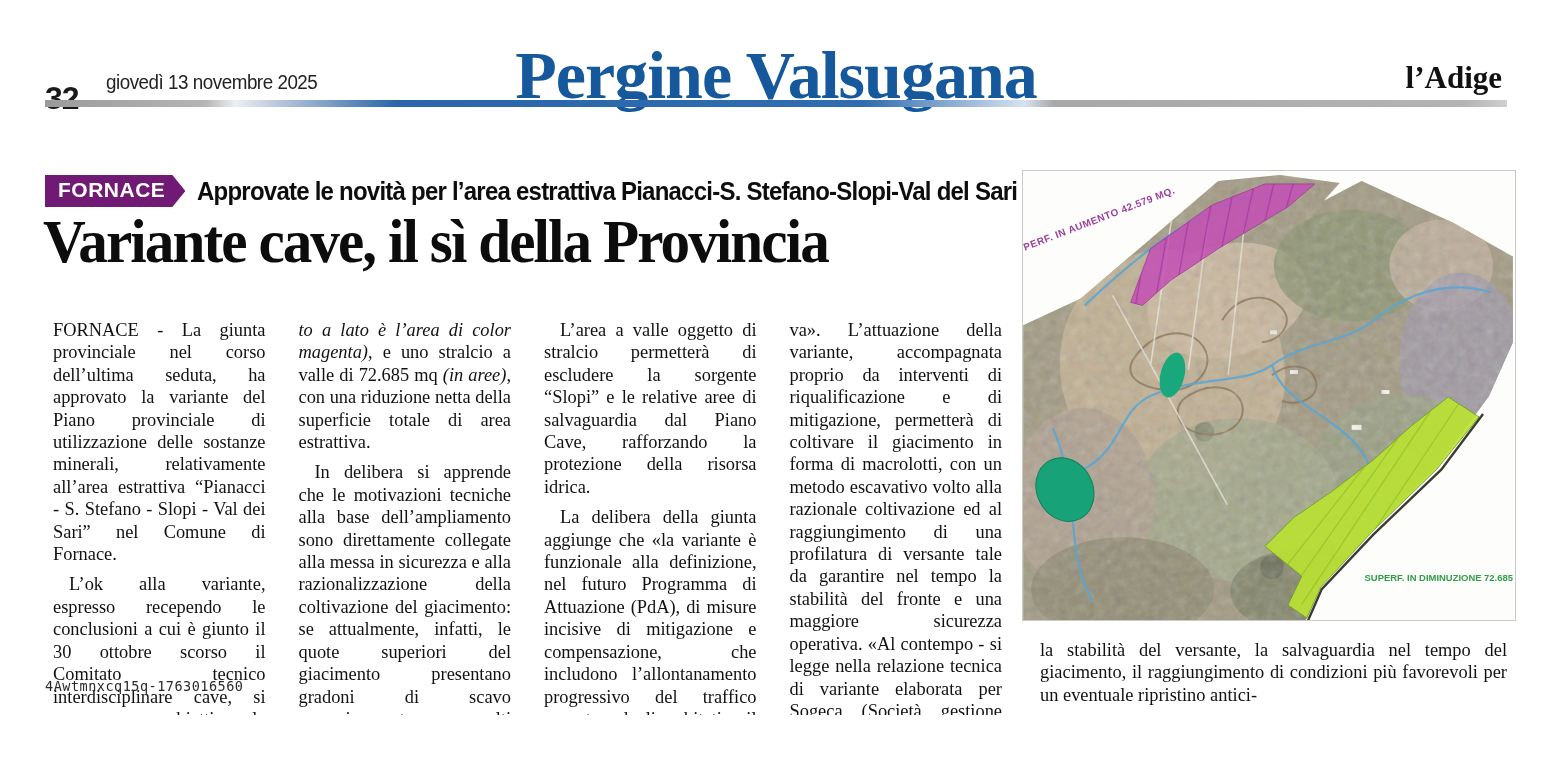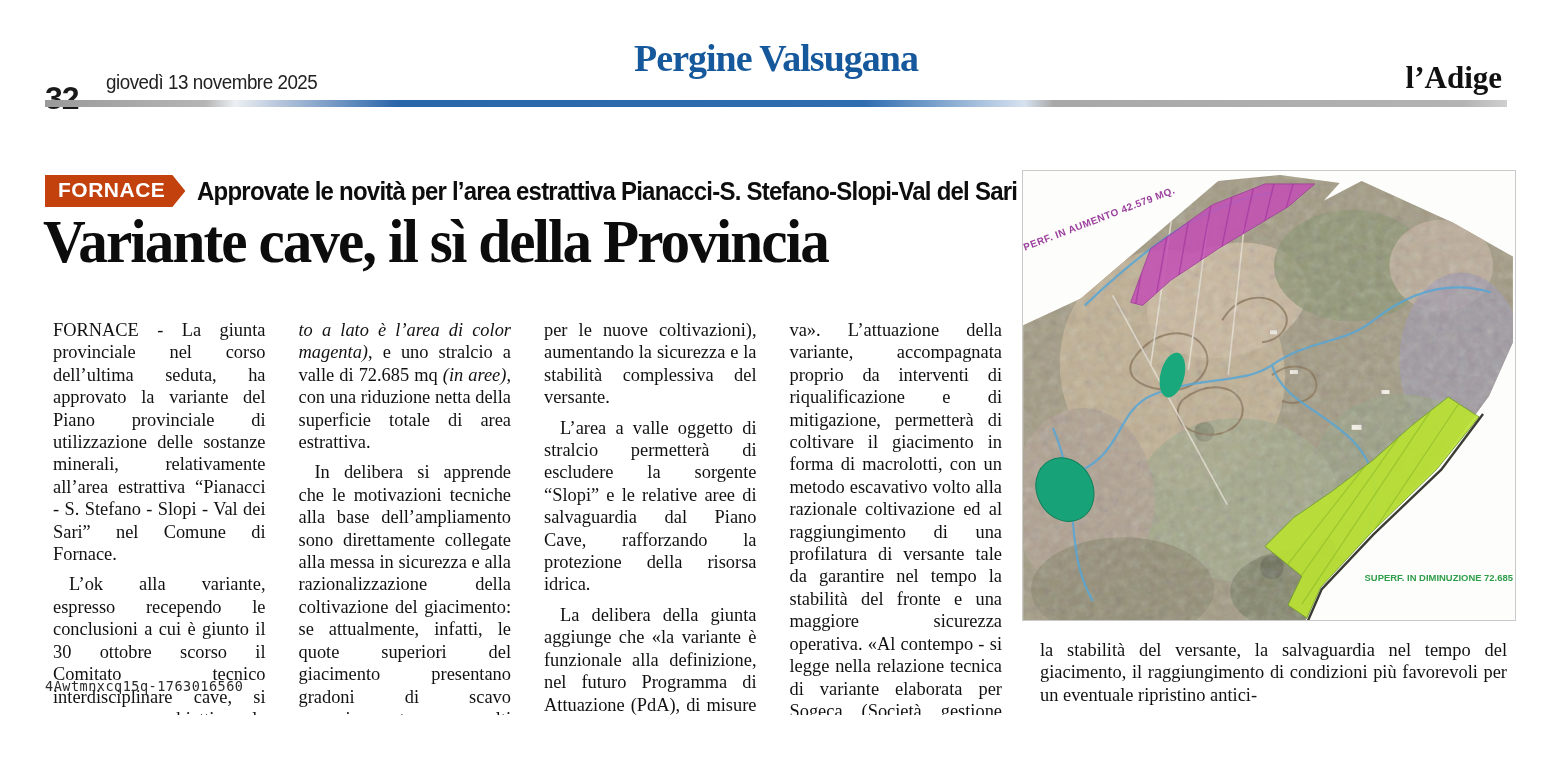--- a/index.html
+++ b/index.html
@@ -5,31 +5,31 @@
   html,body{margin:0;padding:0;background:#fff;}
   .page{position:relative;width:1552px;height:774px;background:#ffffff;overflow:hidden;
         font-family:"Liberation Serif",serif;color:#111;}
 
   
   .pagenum{position:absolute;left:45px;top:60px;font-family:"Liberation Sans",sans-serif;
            font-weight:bold;font-size:32px;letter-spacing:-1px;color:#1a1a1a;margin-top:20px;}
   .date{position:absolute;left:106px;top:71px;font-family:"Liberation Sans",sans-serif;
         font-size:20px;color:#222;letter-spacing:-0.5px;transform:scaleX(.94);transform-origin:left;}
   .section-title{position:absolute;left:0;right:0;top:36px;text-align:center;
-        font-size:38px;font-weight:bold;color:#15589c;letter-spacing:-1px;}
+        font-size:68px;font-weight:bold;color:#15589c;letter-spacing:-1px;}
   .masthead{position:absolute;right:50px;top:60px;font-size:31px;font-weight:bold;color:#111;}
   .rule{position:absolute;left:45px;top:100px;width:1462px;height:7px;
         background:linear-gradient(to right,
           #9a9a9a 0%, #b5b5b5 11%, #eceff3 13%,
           #b8c6dc 16%, #2a66aa 24%, #2f6cb0 56%, #d7e2ef 67%,
           #a8a8a8 69%, #b3b3b3 97%, #cfcfcf 100%);}
 
   
   .tagrow{position:absolute;left:45px;top:175px;display:flex;align-items:center;gap:12px;}
-  .tag{background:#c2410c;color:#fff;font-family:"Liberation Sans",sans-serif;font-weight:bold;
+  .tag{background:#701a75;color:#fff;font-family:"Liberation Sans",sans-serif;font-weight:bold;
        font-size:21px;letter-spacing:.5px;padding:3px 20px 5px 13px;
        clip-path:polygon(0 0,calc(100% - 13px) 0,100% 50%,calc(100% - 13px) 100%,0 100%);}
   .kicker{font-family:"Liberation Sans",sans-serif;font-weight:bold;font-size:25px;color:#0d0d0d;
           letter-spacing:-0.8px;transform:scaleX(.96);transform-origin:left;white-space:nowrap;}
 
   
   .headline{position:absolute;left:43px;top:210px;width:980px;font-size:61px;font-weight:bold;
             color:#0c0c0c;letter-spacing:-2px;line-height:1.05;white-space:nowrap;
             transform:scaleX(.97);transform-origin:left;}
 
@@ -72,21 +72,20 @@
   <div class="cols">
     <div class="col">
         <p><span>FORNACE - La giunta provinciale nel corso dell’ultima seduta, ha approvato la variante del Piano provinciale di utilizzazione delle sostanze minerali, relativamente all’area estrattiva “Pianacci - S. Stefano - Slopi - Val dei Sari” nel Comune di Fornace.</span></p>
         <p class="ind"><span>L’ok alla variante, espresso recependo le conclusioni a cui è giunto il 30 ottobre scorso il Comitato tecnico interdisciplinare cave, si pone come obiettivo la valorizzazione sostenibile della risorsa porfido, in armonia con la tutela ambientale, la stabilità del versante e la sicurezza sul lavoro.</span></p>
       </div>
     <div class="col">
         <p><span class="bi">to a lato è l’area di color magenta)</span><span>, e uno stralcio a valle di 72.685 mq </span><span class="bi">(in aree)</span><span>, con una riduzione netta della superficie totale di area estrattiva.</span></p>
         <p class="ind"><span>In delibera si apprende che le motivazioni tecniche alla base dell’ampliamento sono direttamente collegate alla messa in sicurezza e alla razionalizzazione della coltivazione del giacimento: se attualmente, infatti, le quote superiori del giacimento presentano gradoni di scavo eccessivamente alti (superiori ai 20 metri), che causano instabilità sul versante e insicurezza per gli operatori, l’ampliamento a monte consente una riprofilatura dell'intero versante, permettendo la realizzazione di gradoni più bassi (altezza massima di 12 metri e ampiezza minima di 10 metri, come previsto dal Piano Cave</span></p>
       </div>
     <div class="col">
-        <p><span>per le nuove coltivazioni), aumentando la sicurezza e la stabilità complessiva del versante.</span></p>
         <p class="ind"><span>L’area a valle oggetto di stralcio permetterà di escludere la sorgente “Slopi” e le relative aree di salvaguardia dal Piano Cave, rafforzando la protezione della risorsa idrica.</span></p>
         <p class="ind"><span>La delibera della giunta aggiunge che «la variante è funzionale alla definizione, nel futuro Programma di Attuazione (PdA), di misure incisive di mitigazione e compensazione, che includono l’allontanamento progressivo del traffico pesante dagli abitati, il mascheramento paesaggistico dell’attività con tomi piantumati, e l’incremento della sostenibilità energetica mediante l’installazione di pannelli fotovoltaici all’interno dell’area estratti-</span></p>
       </div>
     <div class="col">
         <p><span>va». L’attuazione della variante, accompagnata proprio da interventi di riqualificazione e di mitigazione, permetterà di coltivare il giacimento in forma di macrolotti, con un metodo escavativo volto alla razionale coltivazione ed al raggiungimento di una profilatura di versante tale da garantire nel tempo la stabilità del fronte e una maggiore sicurezza operativa. «Al contempo - si legge nella relazione tecnica di variante elaborata per Sogeca (Società gestione cave, ndr) dall’ingegner Fabiola Telch - lo stato di variante permette di garantire continuità ed equilibrio tra materiali di pregio e materiali di minor valore commerciale, mediante una coltivazione omogenea del giacimento, anche attraverso l’introduzione di un vincolo di scavo che permetta</span></p>
       </div>
   </div>
 
   <div class="cols-bottom">
     <div class="col">

